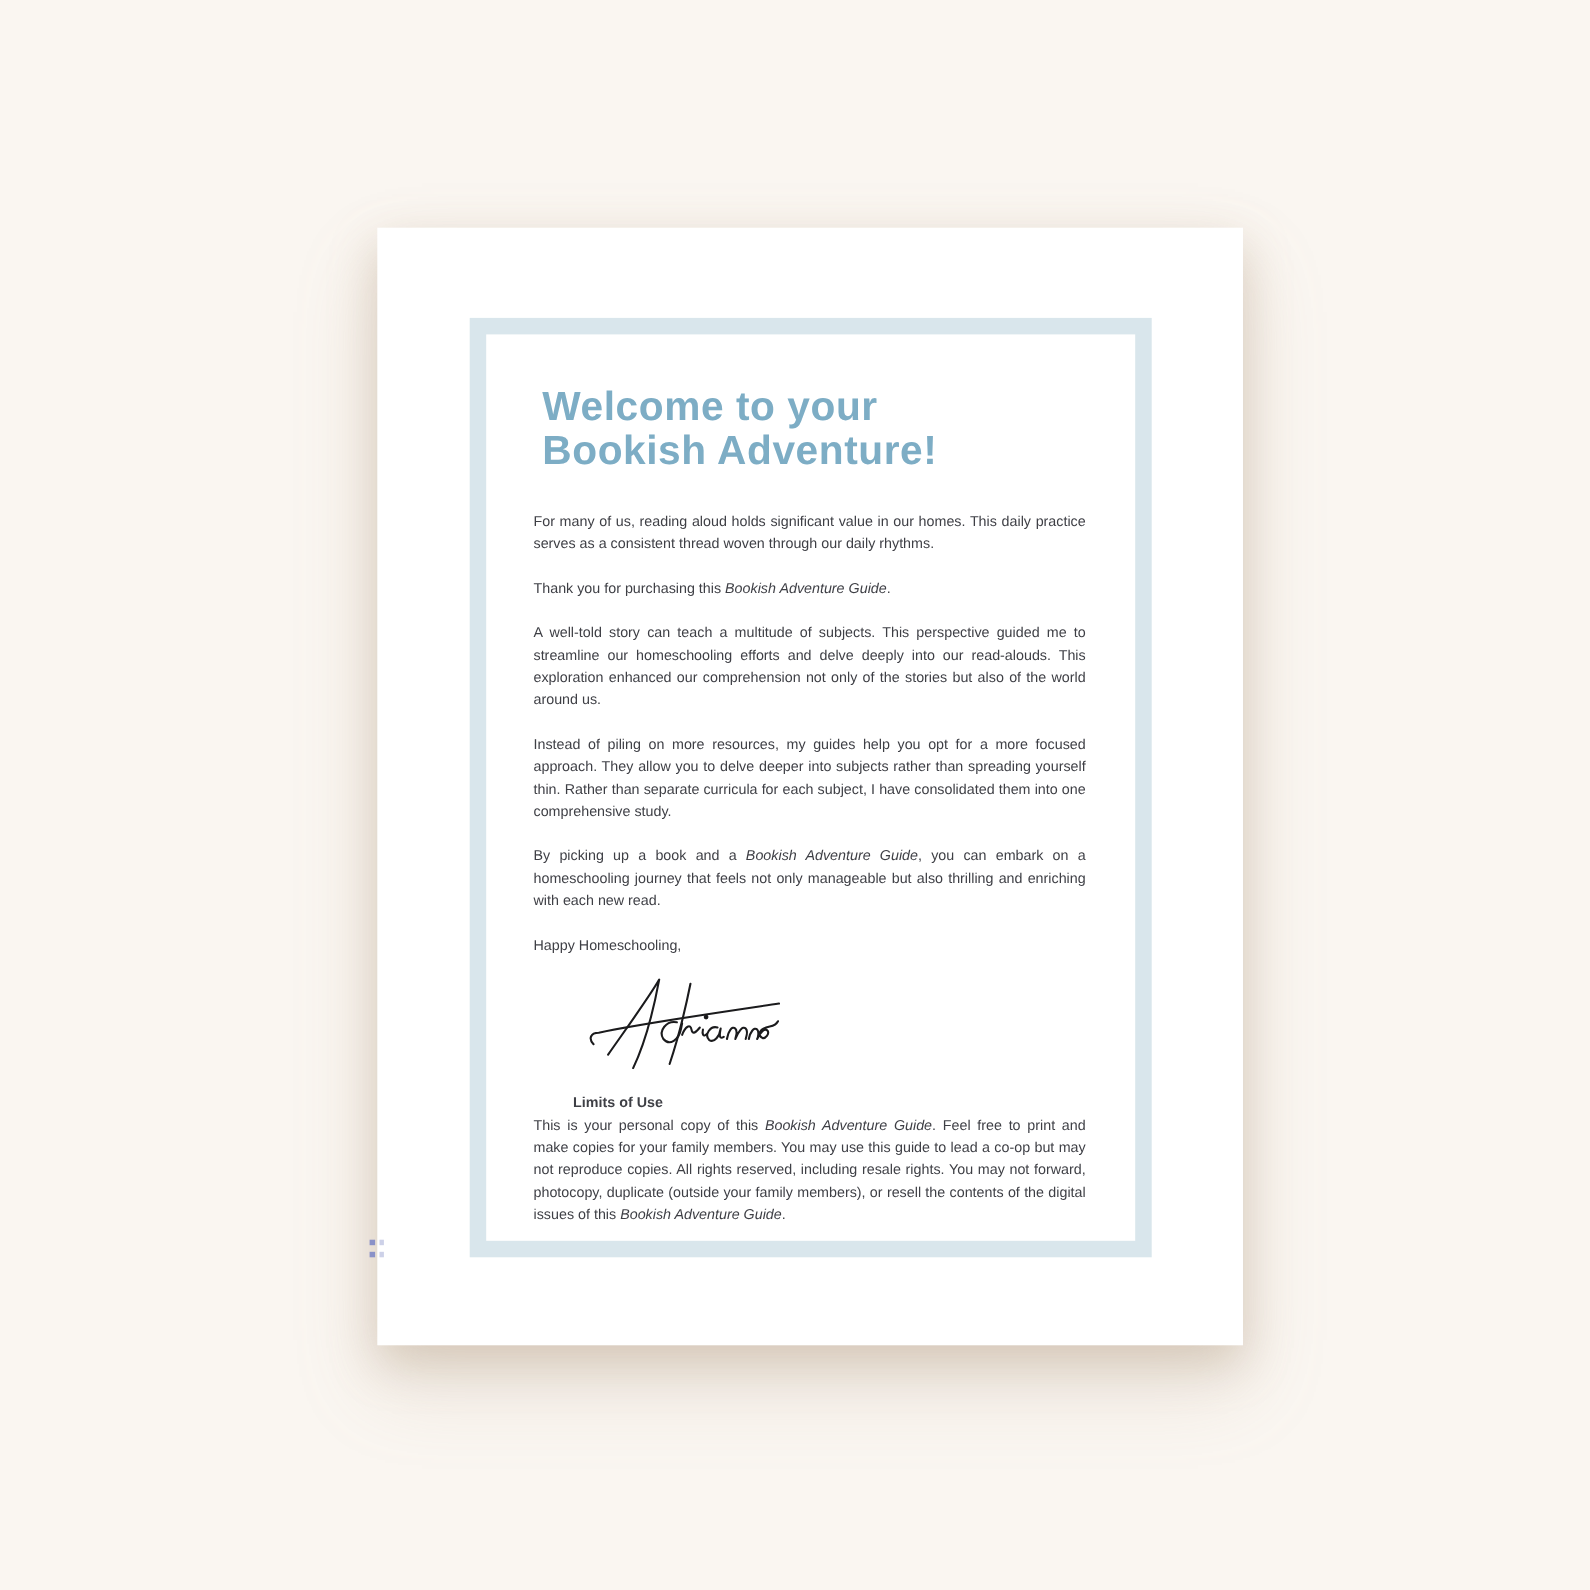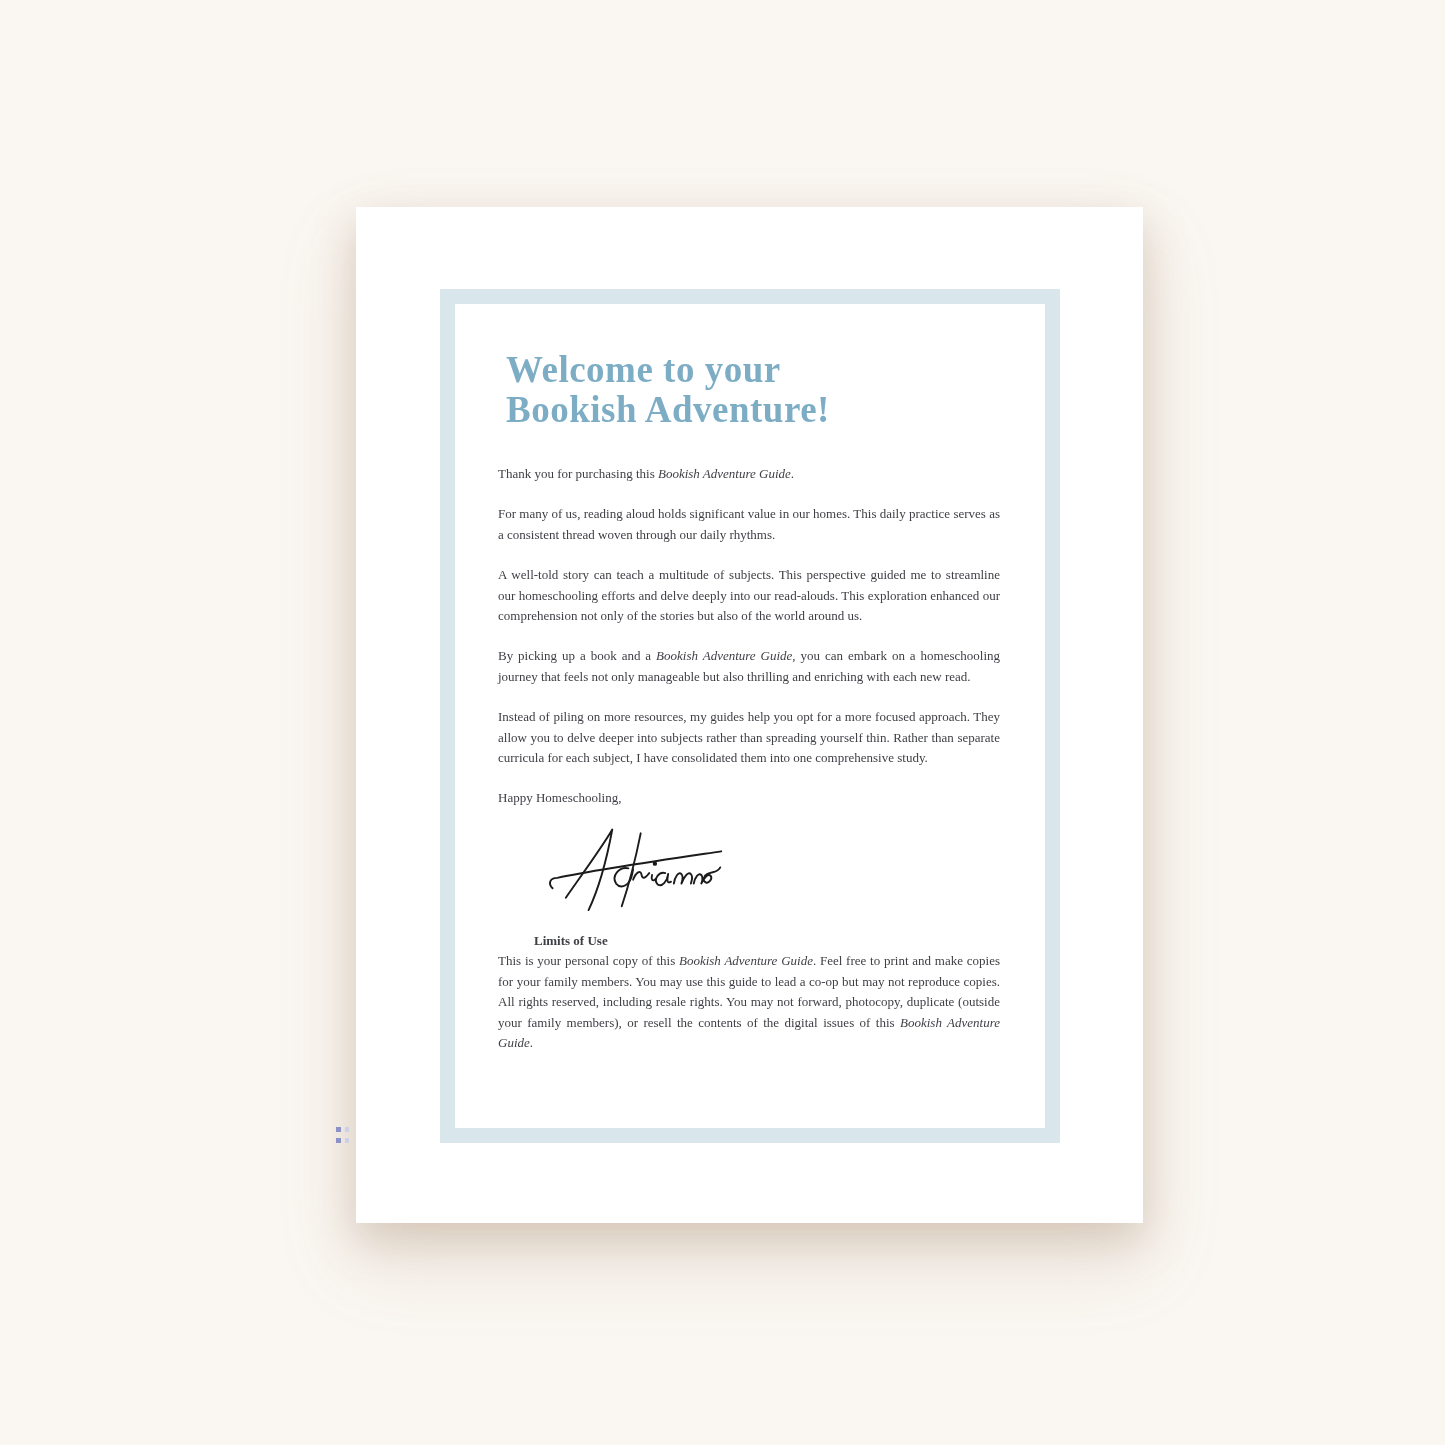--- a/index.html
+++ b/index.html
@@ -15,25 +15,24 @@
   * { margin: 0; padding: 0; box-sizing: border-box; }
   html, body {
     width: 1445px; height: 1445px;
     background: var(--bg);
     font-family: "Liberation Sans", sans-serif;
     overflow: hidden;
     position: relative;
   }
   .page {
     position: absolute;
-    left: 356px; top: 207px;
+    left: 343px; top: 207px;
     width: 787px; height: 1016px;
     background: var(--page-bg);
     box-shadow: 0 16px 38px rgba(178,155,130,0.38), 0 36px 70px rgba(178,155,130,0.22);
-    font-family: Liberation Serif, serif;
   }
   .frame {
     position: absolute;
     left: 84px; top: 82px;
     width: 620px; height: 854px;
     border: 15px solid var(--frame);
     background: var(--page-bg);
   }
   .content {
     position: absolute;
@@ -95,25 +94,25 @@
 <div class="page">
   <div class="frame">
     <div class="content">
 
       <div class="heading">
         <div>Welcome to your</div>
         <div>Bookish Adventure!</div>
       </div>
 
       <div class="letter-body" id="letter-body">
+          <p class="para"><span>For many of us, reading aloud holds significant value in our homes. This daily practice serves as a consistent thread woven through our daily rhythms.</span></p>
           <p class="para"><span>Thank you for purchasing this </span><i>Bookish Adventure Guide</i><span>.</span></p>
-          <p class="para"><span>For many of us, reading aloud holds significant value in our homes. This daily practice serves as a consistent thread woven through our daily rhythms.</span></p>
           <p class="para"><span>A well-told story can teach a multitude of subjects. This perspective guided me to streamline our homeschooling efforts and delve deeply into our read-alouds. This exploration enhanced our comprehension not only of the stories but also of the world around us.</span></p>
+          <p class="para"><span>Instead of piling on more resources, my guides help you opt for a more focused approach. They allow you to delve deeper into subjects rather than spreading yourself thin. Rather than separate curricula for each subject, I have consolidated them into one comprehensive study.</span></p>
           <p class="para"><span>By picking up a book and a </span><i>Bookish Adventure Guide</i><span>, you can embark on a homeschooling journey that feels not only manageable but also thrilling and enriching with each new read.</span></p>
-          <p class="para"><span>Instead of piling on more resources, my guides help you opt for a more focused approach. They allow you to delve deeper into subjects rather than spreading yourself thin. Rather than separate curricula for each subject, I have consolidated them into one comprehensive study.</span></p>
           <p class="para"><span>Happy Homeschooling,</span></p>
         </div>
 
       <div class="signature-wrap" role="img" aria-label="Adrianne">
         <svg viewBox="0 0 190 95" fill="none" stroke-width="2" stroke-linecap="round" stroke-linejoin="round">
 
           <path d="M8,71 C3,66 5,60 13,60 C55,51 125,41 186,32"></path>
 
           <path d="M22,81 C38,58 62,25 71,9 C66,36 57,71 46,94"></path>
 

